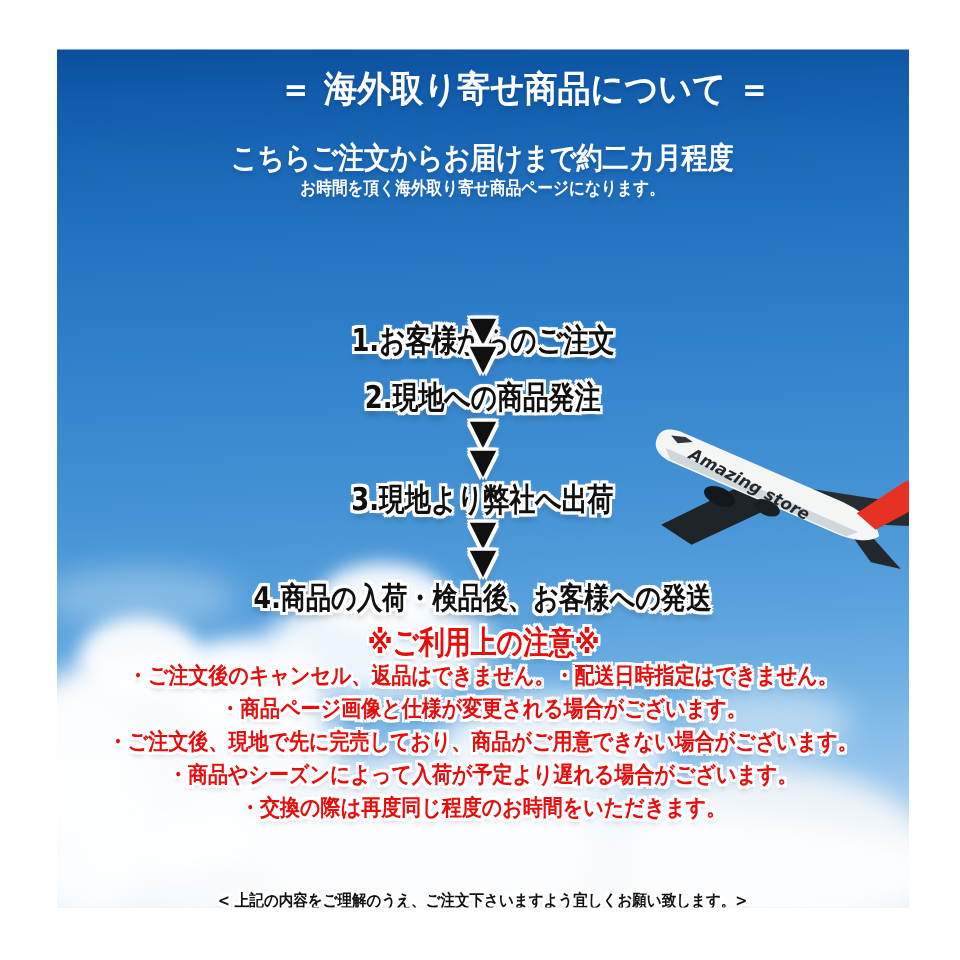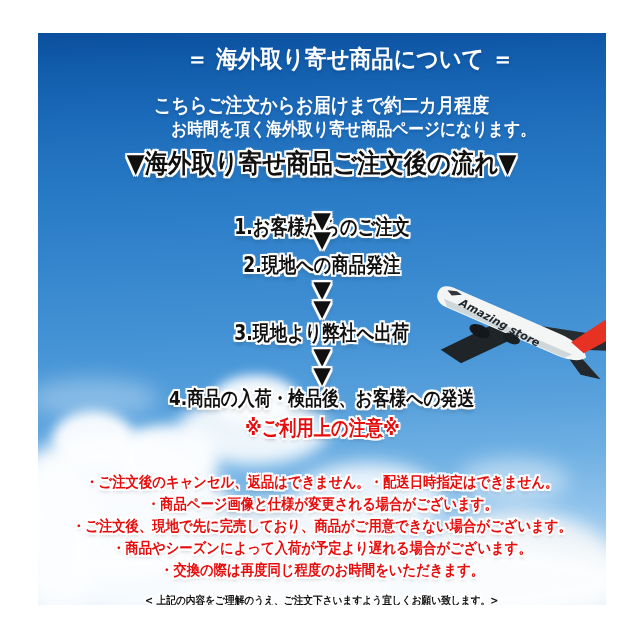--- a/index.html
+++ b/index.html
@@ -33,37 +33,37 @@
     color:#e60d0d;
     text-shadow:
       -2px -2px 0 #fff, 0 -2px 0 #fff, 2px -2px 0 #fff,
       -2px 0 0 #fff, 2px 0 0 #fff,
       -2px 2px 0 #fff, 0 2px 0 #fff, 2px 2px 0 #fff,
       0 0 3px #fff, 0 3px 4px rgba(0,0,0,0.25);
   }
   .title{top:13px;font-size:24px;padding-left:28px;}
   .title .sq{transform:scaleX(0.92);}
   .sub1{top:61px;font-size:20px;}
-  .sub2{top:86px;font-size:18px;padding-left:32px;}
+  .sub2{top:86px;font-size:12px;}
   .sub1 .sq,.sub2 .sq{transform:scaleX(0.87);}
   .flow-header{top:116px;font-size:26px;}
   .flow-header .sq{transform:scaleX(0.90);}
   .step{font-size:21px;}
   .step .sq{transform:scaleX(0.82);}
   .step1{top:151px;margin-top:31px;}
   .step2{top:220px;text-decoration:underline;}
   .step3{top:288px;}
   .step4{top:354px;font-size:20px;text-decoration:underline;}
   .step4 .sq{transform:scaleX(0.84);}
   .arrows{line-height:19px;font-size:23px;}
   .arrows span{display:block;}
   .arrA{top:178px;} .arrB{top:247px;} .arrC{top:314px;}
   .notice-heading{top:383px;font-size:21px;}
   .notice-heading .sq{transform:scaleX(0.82);}
-  .note{font-size:15px;margin-top:32px;}
+  .note{font-size:15px;}
   .note .sq{transform:scaleX(0.89);}
   .n1{top:409px;} .n2{top:431px;} .n3{top:453px;}
   .n4{top:475px;} .n5{top:497px;} .n6{top:519px;}
   .closing{top:562px;font-size:11px;}
   .closing .sq{transform:scaleX(0.88);}
   .plane{position:absolute;left:385px;top:235px;width:200px;height:140px;z-index:3;}
 </style>
 </head>
 <body>
 
@@ -95,21 +95,20 @@
         <ellipse cx="58" cy="79" rx="11" ry="6" fill="#14181c"></ellipse>
         <ellipse cx="90" cy="73" rx="9" ry="5" fill="#1a1f24"></ellipse>
         <text x="28" y="64" font-size="11" font-style="italic" font-weight="bold" fill="#23282e" transform="rotate(4 28 64)">Amazing store</text>
       </g>
     </svg>
 
     <div class="line title white-text"><span class="sq">＝ 海外取り寄せ商品について ＝</span></div>
     <div class="line sub1 white-text"><span class="sq">こちらご注文からお届けまで約二カ月程度</span></div>
     <div class="line sub2 white-text"><span class="sq">お時間を頂く海外取り寄せ商品ページになります。</span></div>
 
-    <div class="line flow-header black-outline"><span class="sq">▼海外取り寄せ商品ご注文後の流れ▼</span></div>
 
     <div class="line step step1 black-outline"><span class="sq">1.お客様からのご注文</span></div>
     <div class="line arrows arrA black-outline">
       <span>▼</span>
       <span>▼</span>
     </div>
     <div class="line step step2 black-outline"><span class="sq">2.現地への商品発注</span></div>
     <div class="line arrows arrB black-outline">
       <span>▼</span>
       <span>▼</span>

